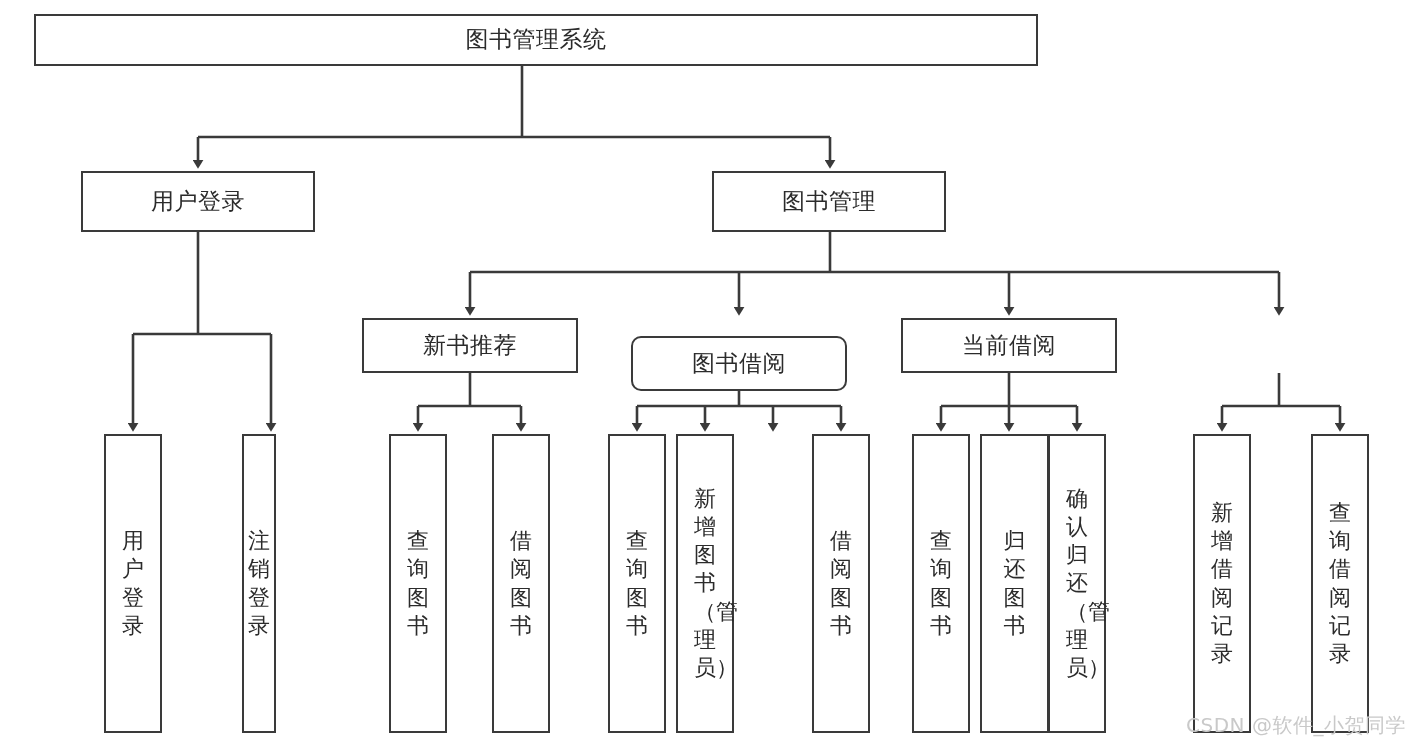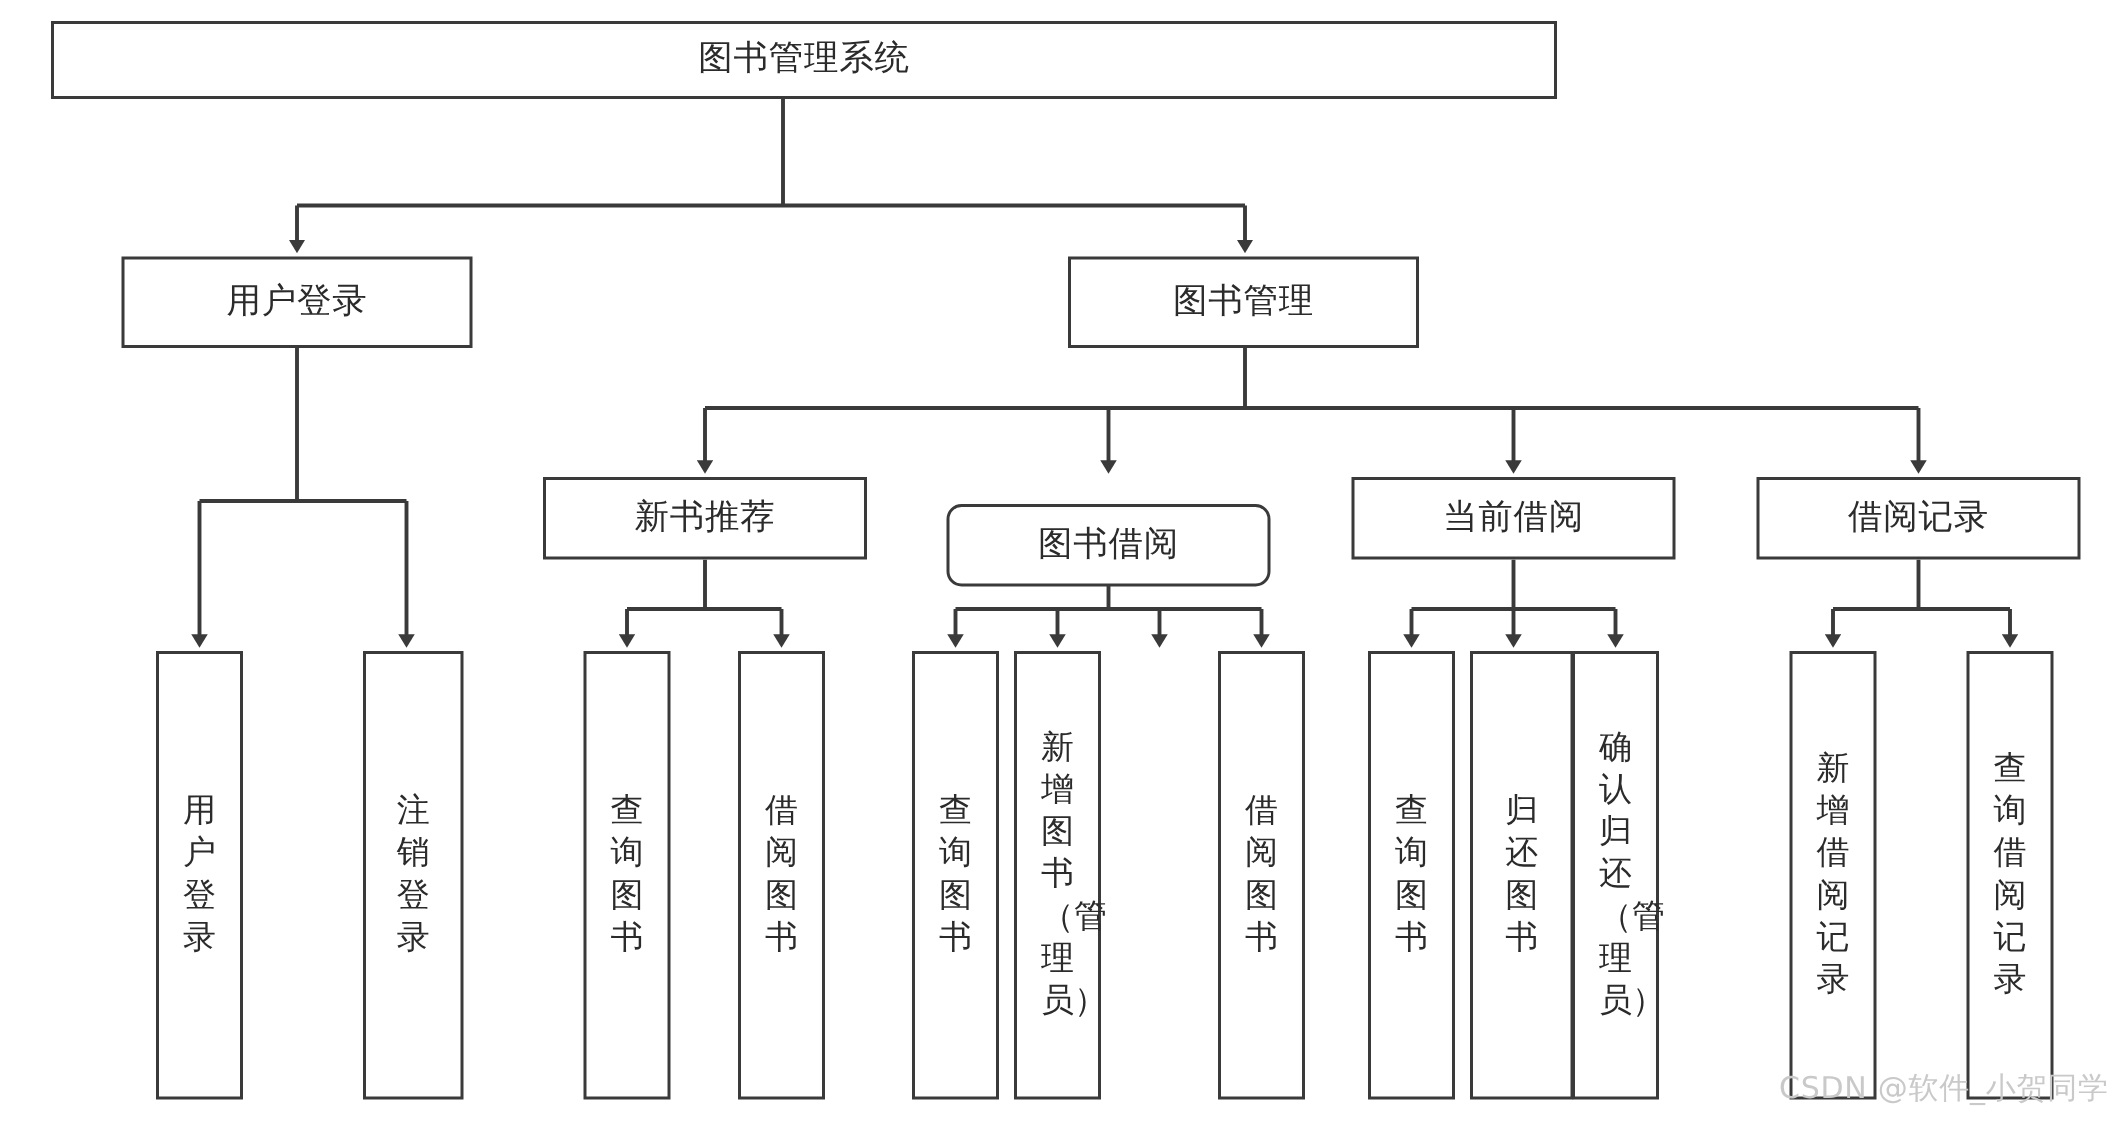--- a/index.html
+++ b/index.html
@@ -141,30 +141,27 @@
 
   <div class="node node-h" style="left:712px; top:171px; width:234px; height:61px;">
     <span>图书管理</span>
   </div>
   <div class="node node-h" style="left:631px; top:336px; width:216px; height:55px;border-radius:10px;">
     <span>图书借阅</span>
   </div>
   <div class="node node-h" style="left:901px; top:318px; width:216px; height:55px;">
     <span>当前借阅</span>
   </div>
-  <div class="node node-h" style="left:1171px; top:318px; width:216px; height:55px;">
-    <span>借阅记录</span>
-  </div>
 
   <div class="node node-v" style="left:104px; top:434px; width:58px; height:299px;">
     <span class="vtext">
         <span class="vtext-inner">用户登录</span>
       </span>
   </div>
-  <div class="node node-v" style="left:242px; top:434px; width:67px; height:299px;">
+  <div class="node node-v" style="left:242px; top:434px; width:34px; height:299px;">
     <span class="vtext">
         <span class="vtext-inner">注销登录</span>
       </span>
   </div>
 
   <div class="node node-v" style="left:389px; top:434px; width:58px; height:299px;">
     <span class="vtext">
         <span class="vtext-inner">查询图书</span>
       </span>
   </div>

